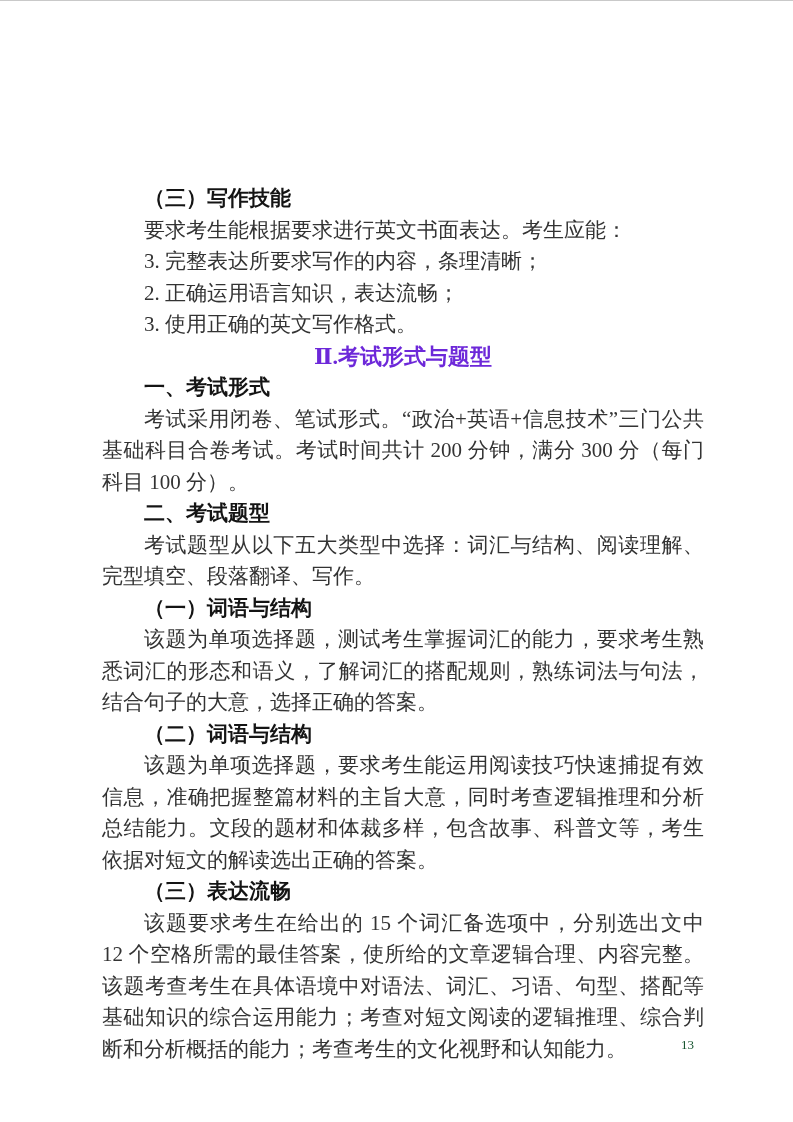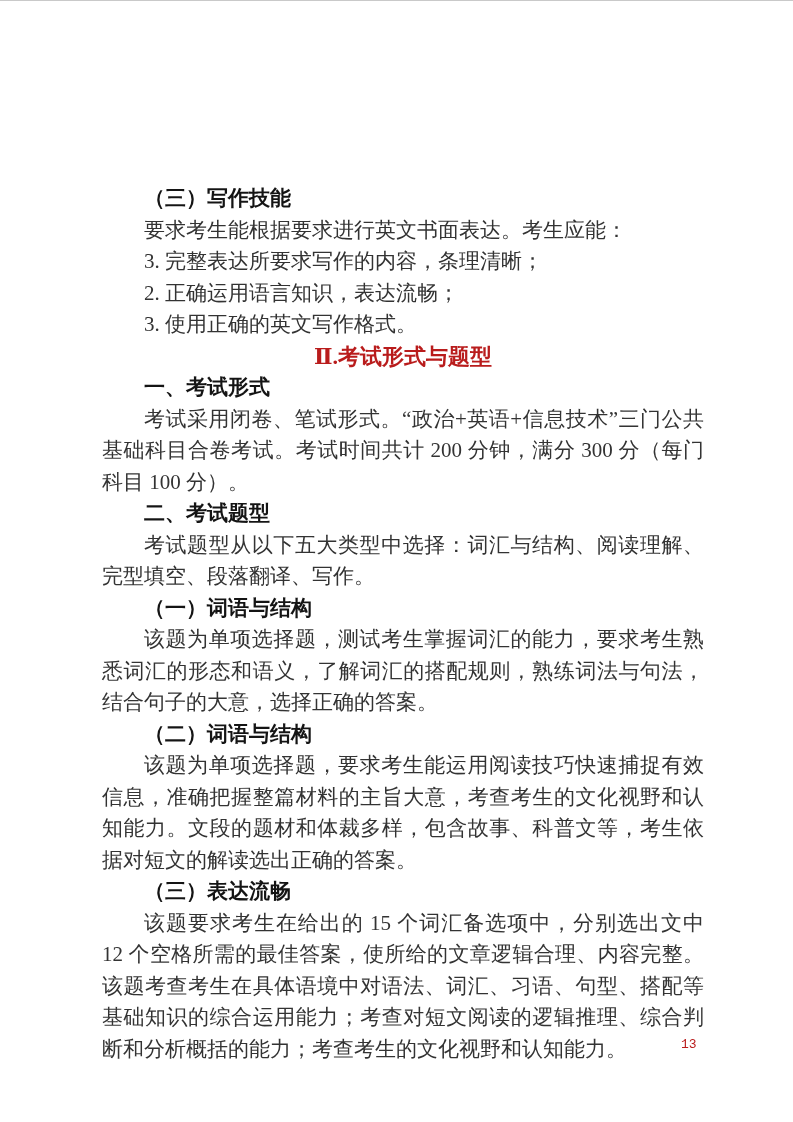--- a/index.html
+++ b/index.html
@@ -39,33 +39,33 @@
   }
   .subheading {
     margin: 0;
     font-weight: 700;
     color: #141414;
     text-indent: 42px;
   }
   .doc-title {
     margin: 0;
     font-weight: 700;
-    color: #b91c1c;
+    color: #6d28d9;
     text-align: center;
     text-indent: 0;
     font-size: 22px;
     line-height: 31.5px;
   }
   .page-number {
     position: absolute;
     left: 681px;
     top: 1036px;
-    font-family: Liberation Mono, monospace;
+    font-family: Liberation Serif, serif;
     font-size: 13px;
-    color: #b91c1c;
+    color: #14532d;
   }
 </style>
 </head>
 <body>
 
 <div class="doc-page">
   <div class="doc-content">
 
     <p class="subheading">（三）写作技能</p>
 
@@ -86,21 +86,21 @@
     <p class="subheading">二、考试题型</p>
 
     <p class="para">考试题型从以下五大类型中选择：词汇与结构、阅读理解、完型填空、段落翻译、写作。</p>
 
     <p class="subheading">（一）词语与结构</p>
 
     <p class="para">该题为单项选择题，测试考生掌握词汇的能力，要求考生熟悉词汇的形态和语义，了解词汇的搭配规则，熟练词法与句法，结合句子的大意，选择正确的答案。</p>
 
     <p class="subheading">（二）词语与结构</p>
 
-    <p class="para">该题为单项选择题，要求考生能运用阅读技巧快速捕捉有效信息，准确把握整篇材料的主旨大意，考查考生的文化视野和认知能力。文段的题材和体裁多样，包含故事、科普文等，考生依据对短文的解读选出正确的答案。</p>
+    <p class="para">该题为单项选择题，要求考生能运用阅读技巧快速捕捉有效信息，准确把握整篇材料的主旨大意，同时考查逻辑推理和分析总结能力。文段的题材和体裁多样，包含故事、科普文等，考生依据对短文的解读选出正确的答案。</p>
 
     <p class="subheading">（三）表达流畅</p>
 
     <p class="para">该题要求考生在给出的 15 个词汇备选项中，分别选出文中 12 个空格所需的最佳答案，使所给的文章逻辑合理、内容完整。该题考查考生在具体语境中对语法、词汇、习语、句型、搭配等基础知识的综合运用能力；考查对短文阅读的逻辑推理、综合判断和分析概括的能力；考查考生的文化视野和认知能力。</p>
 
   </div>
 
   <div class="page-number">13</div>
 </div>
 

